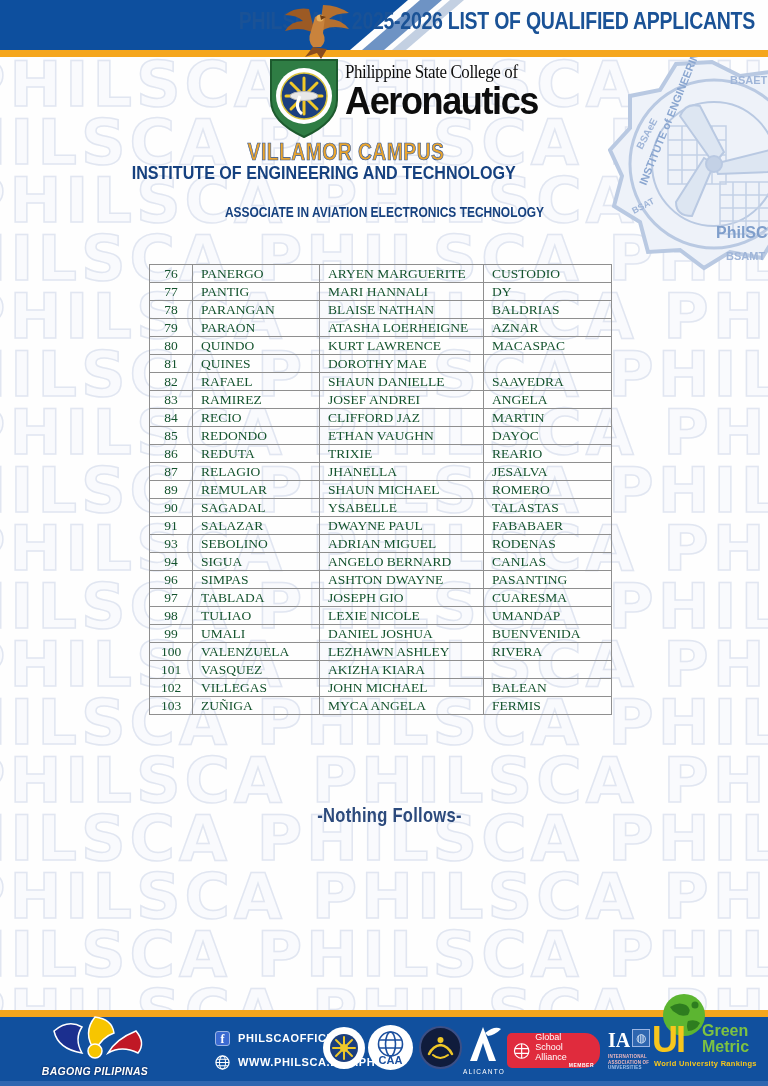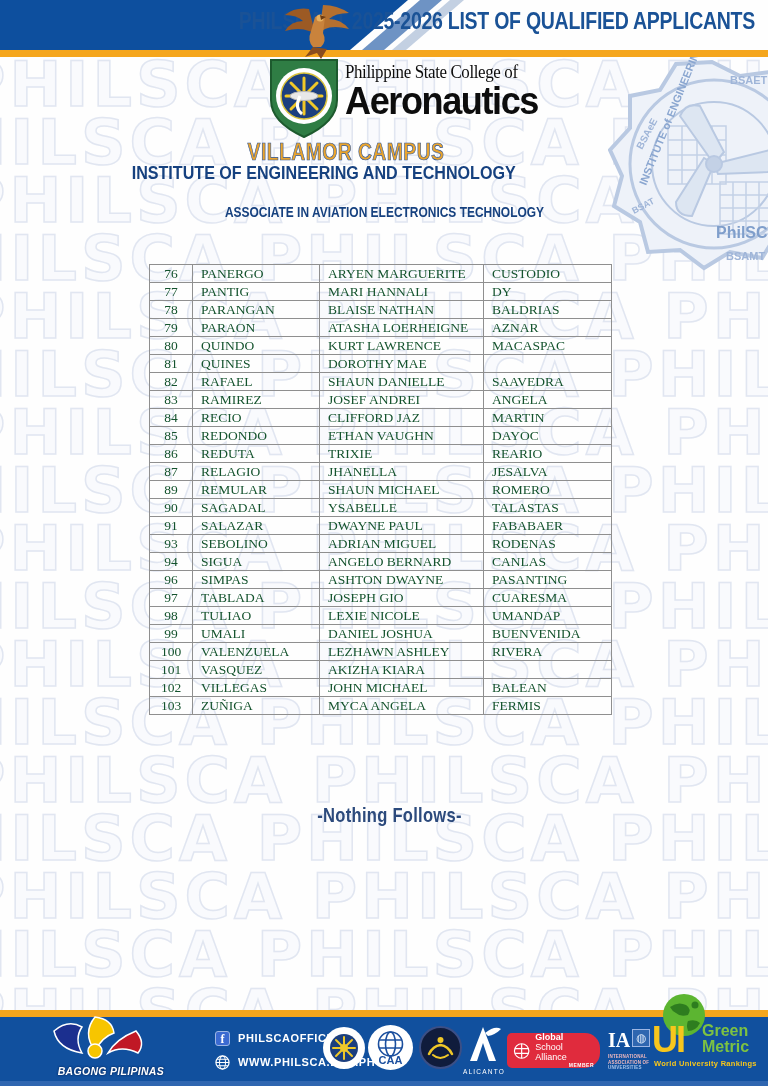--- a/index.html
+++ b/index.html
@@ -67,21 +67,21 @@
 
   
   .footer-gold { position:absolute; top:1010px; left:0; width:768px; height:7px;
     background:#f5a61d; z-index:5; }
   .footer { position:absolute; top:1017px; left:0; width:768px; height:69px;
     background:#11509e; z-index:5; }
   .footer-bottom-strip { position:absolute; bottom:0; left:0; width:768px; height:5px;
     background:#2f66b0; }
 
   .bagong { position:absolute; left:20px; top:-4px; width:150px; height:70px; }
-  .bagong-label { position:absolute; left:6px; top:52px; width:138px; text-align:right;
+  .bagong-label { position:absolute; left:6px; top:52px; width:138px; text-align:center;
     font-size:10.5px; font-weight:700; font-style:italic; color:#fff; letter-spacing:.3px;
     text-shadow:0 0 2px #0a2d66, 0 0 2px #0a2d66; white-space:nowrap; }
 
   .contact { position:absolute; left:215px; top:11px; }
   .contact-row { display:flex; align-items:center; gap:8px; height:20px; margin-bottom:4px; }
   .contact-row .txt { color:#fff; font-size:11px; font-weight:700; letter-spacing:.6px; }
   .fb-icon { width:15px; height:15px; background:#3b6ad1; border:1px solid #9db6e4;
     border-radius:3px; color:#fff; font:700 12px/14px "Liberation Serif", serif;
     text-align:center; }
   .globe-icon { width:15px; height:15px; }
@@ -89,21 +89,21 @@
   .logo { position:absolute; }
   .philsca-circ { left:322px; top:9px; width:44px; height:44px; }
   .caa-circ { left:367px; top:7px; width:47px; height:47px; }
   .amity-circ { left:419px; top:9px; width:43px; height:43px; background:#101c3c;
     border:2px solid #3b4f86; border-radius:50%; }
   .alicanto { left:463px; top:6px; width:40px; height:52px; text-align:center; }
   .alicanto .txt { color:#fff; font-size:6.5px; letter-spacing:1.2px; margin-top:1px; }
   .gsa { left:507px; top:16px; width:93px; height:35px; background:#e02b3d;
     border-radius:5px 15px 15px 5px; display:flex; align-items:center; padding:0 6px; gap:5px; }
   .gsa .lines { color:#fff; line-height:1.1; }
-  .gsa .l1 { font-size:9px; font-weight:700; }
+  .gsa .l1 { font-size:9px; font-weight:400; }
   .gsa .l2 { font-size:9px; }
   .gsa .l3 { font-size:5px; font-weight:700; text-align:right; letter-spacing:.5px; }
   .iau { left:608px; top:12px; width:44px; height:46px; }
   .iau-top { display:flex; align-items:flex-start; gap:2px; }
   .iau-abbr { color:#fff; font-size:20px; font-weight:700; font-family:"Liberation Serif", serif; }
   .iau-box { width:18px; height:18px; background:#2f66b0; border:1px solid #9db6e4;
     color:#dce8f8; font-size:12px; line-height:16px; text-align:center; }
   .iau-text { margin-top:2px; font-size:4.5px; line-height:1.25; color:#f0b9be;
     font-weight:700; letter-spacing:.2px; }
   .iau-text .blue { color:#aac4e8; }

